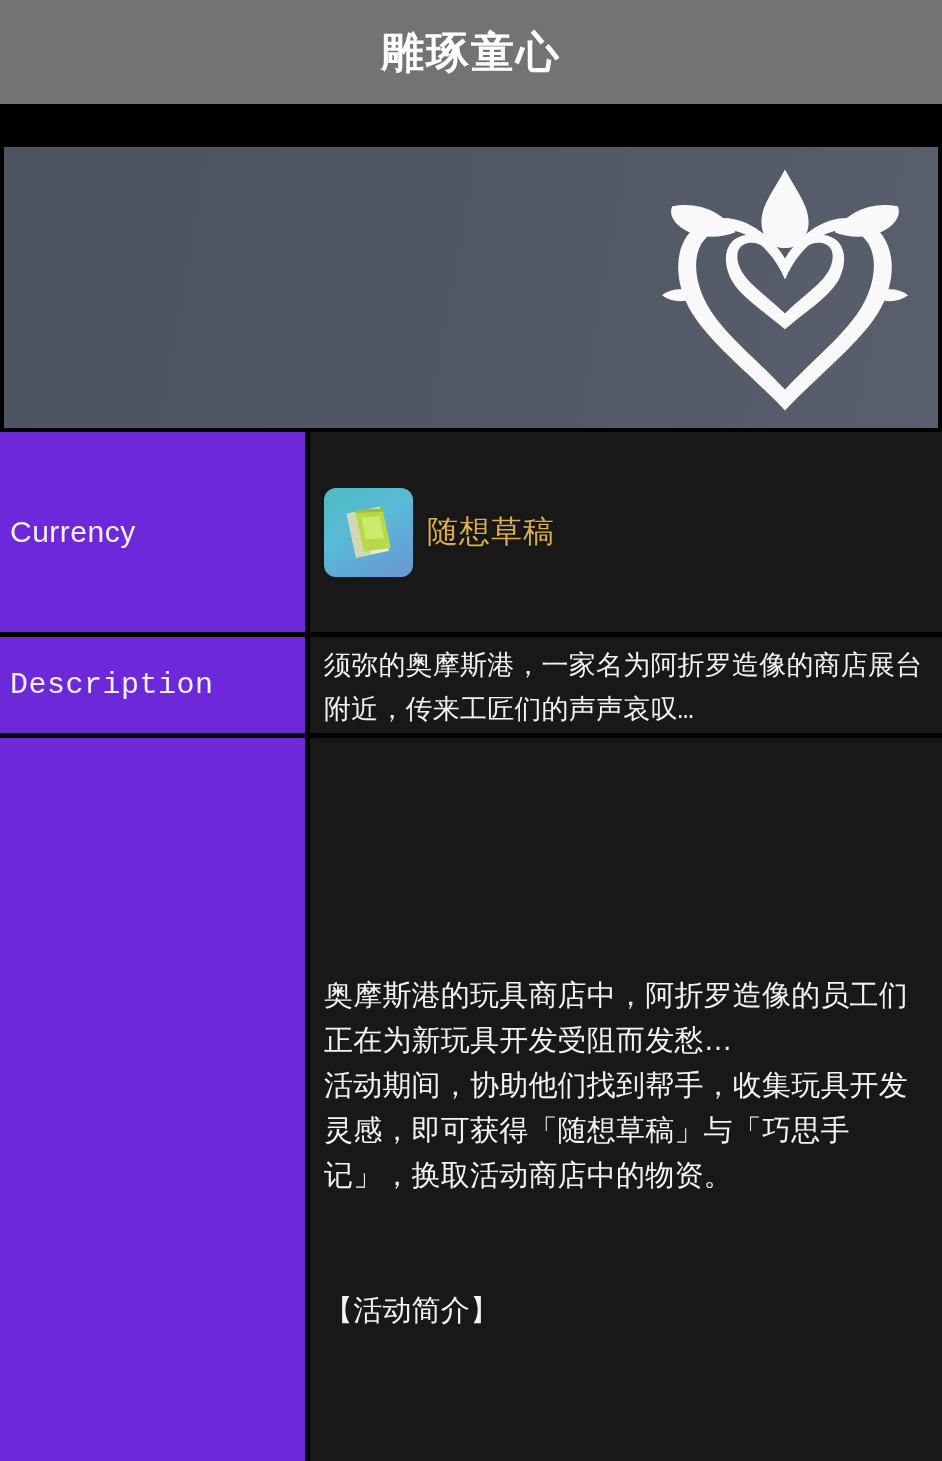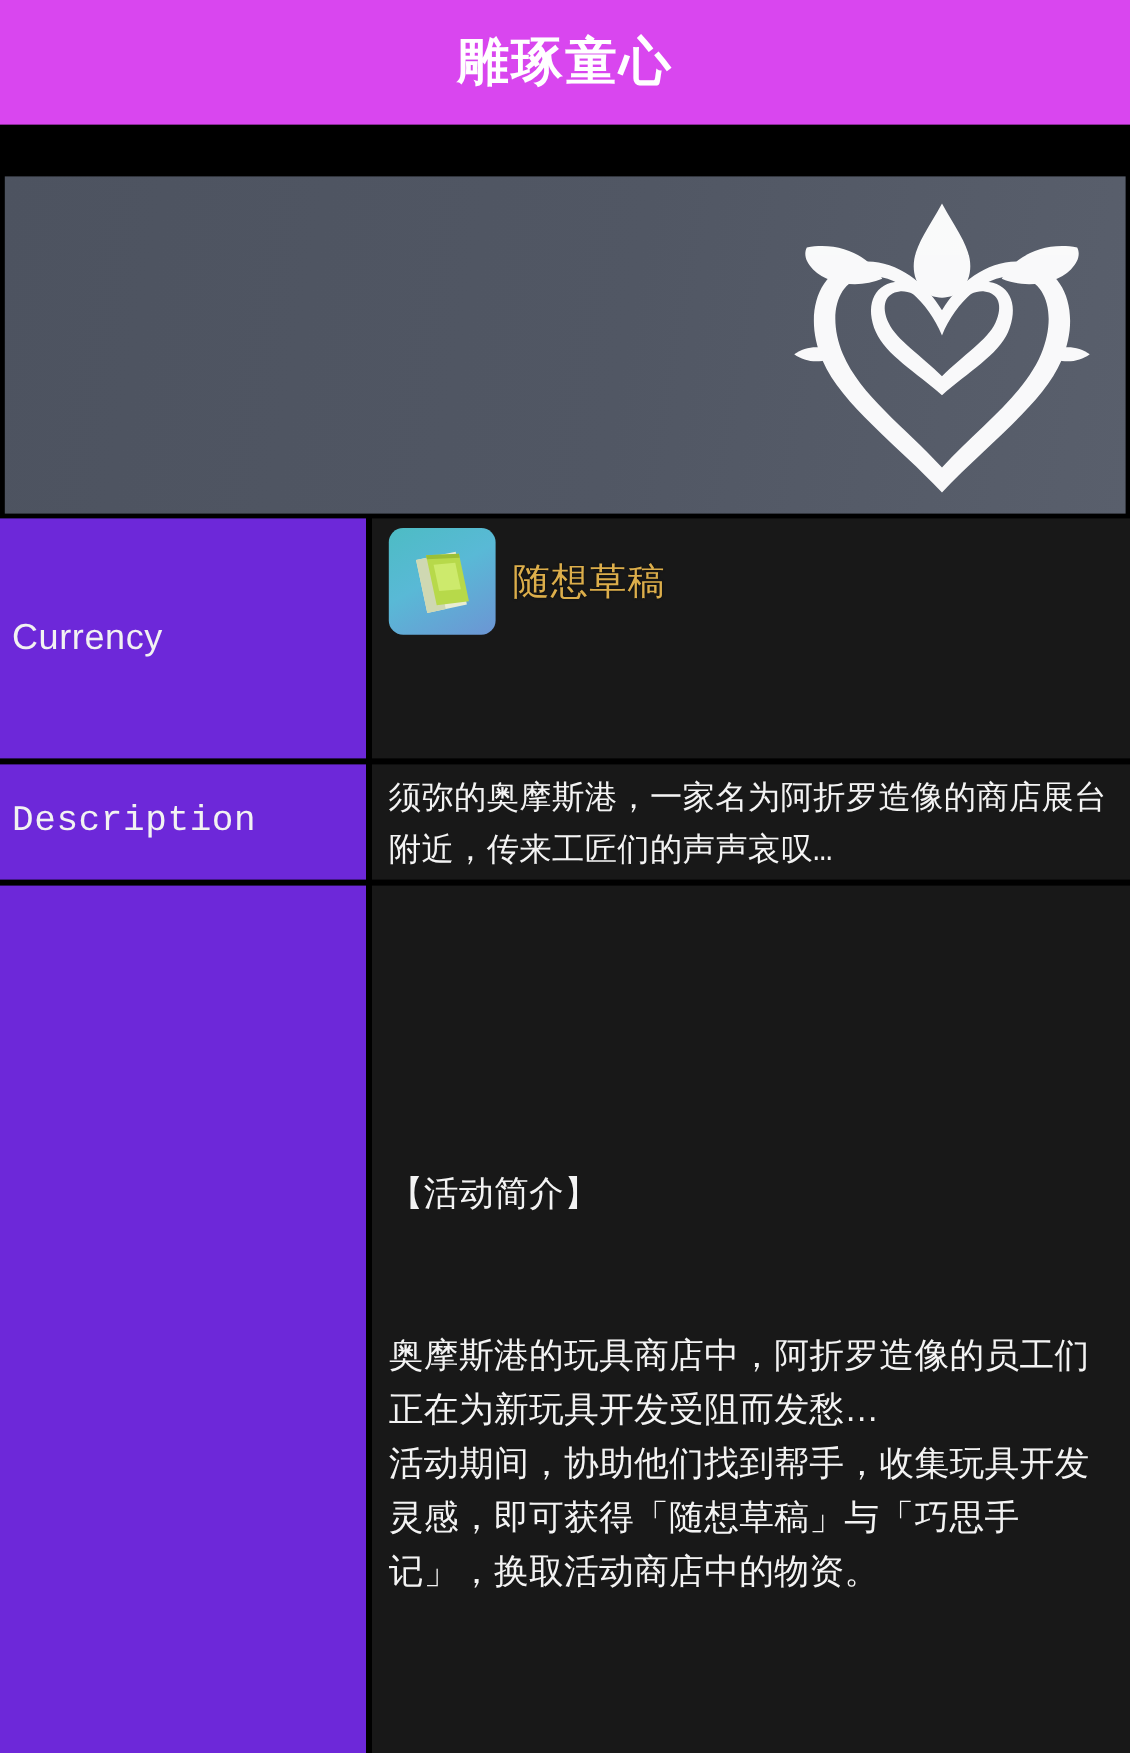--- a/index.html
+++ b/index.html
@@ -17,21 +17,21 @@
   .page {
     width: 942px;
     height: 1461px;
     position: relative;
     background: #000;
   }
 
   
   .header {
     height: 104px;
-    background: #d946ef;
+    background: #737373;
     display: flex;
     align-items: center;
     justify-content: center;
   }
   .header-title {
     color: #ffffff;
     font-size: 43px;
     font-weight: 700;
     letter-spacing: 2px;
     line-height: 1;
@@ -95,21 +95,21 @@
     box-sizing: border-box;
     padding: 8px 12px 8px 14px;
     min-width: 0;
   }
 
   
   .row-currency { height: 200px; }
   .currency-list {
     display: flex;
     flex-direction: column;
-    justify-content: space-between;
+    justify-content: center;
     height: 100%;
     gap: 6px;
   }
   .currency-item {
     display: flex;
     align-items: center;
     gap: 14px;
   }
   .currency-icon {
     width: 89px;
@@ -256,23 +256,23 @@
     </div>
 
     <div class="row row-guide">
       <div class="cell-label">
         
       </div>
       <div class="cell-value">
         <div class="guide-text">
 
           <div class="guide-block">
-            <div>【活动简介】</div>
             <div>奥摩斯港的玩具商店中，阿折罗造像的员工们正在为新玩具开发受阻而发愁…
 活动期间，协助他们找到帮手，收集玩具开发灵感，即可获得「随想草稿」与「巧思手记」，换取活动商店中的物资。</div>
+            <div>【活动简介】</div>
           </div>
           
 
           
           
 
           
 
         </div>
       </div>

